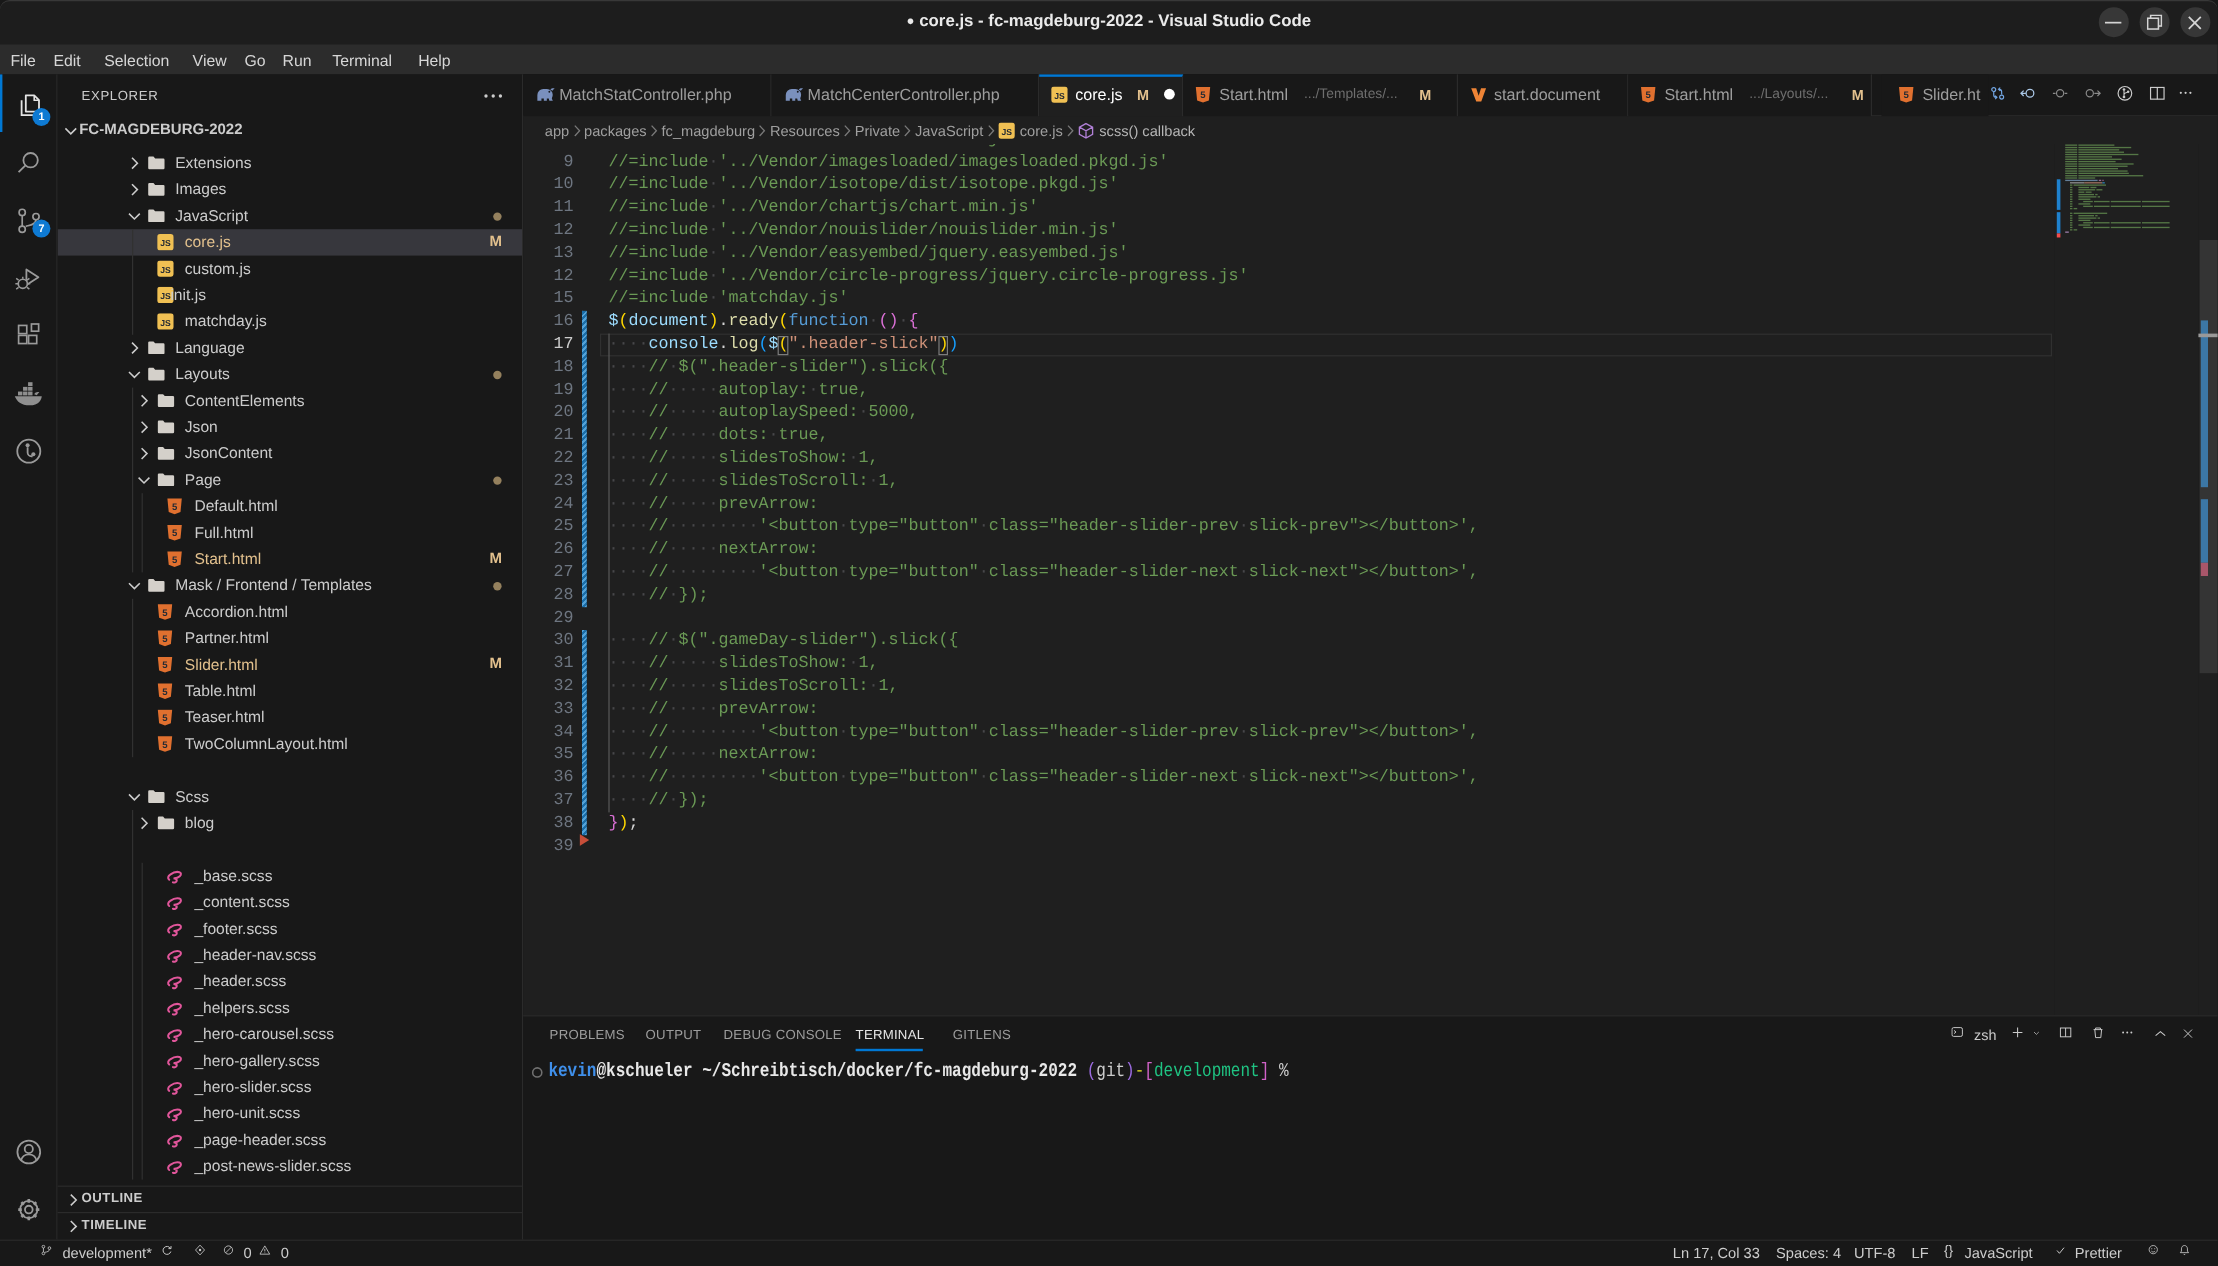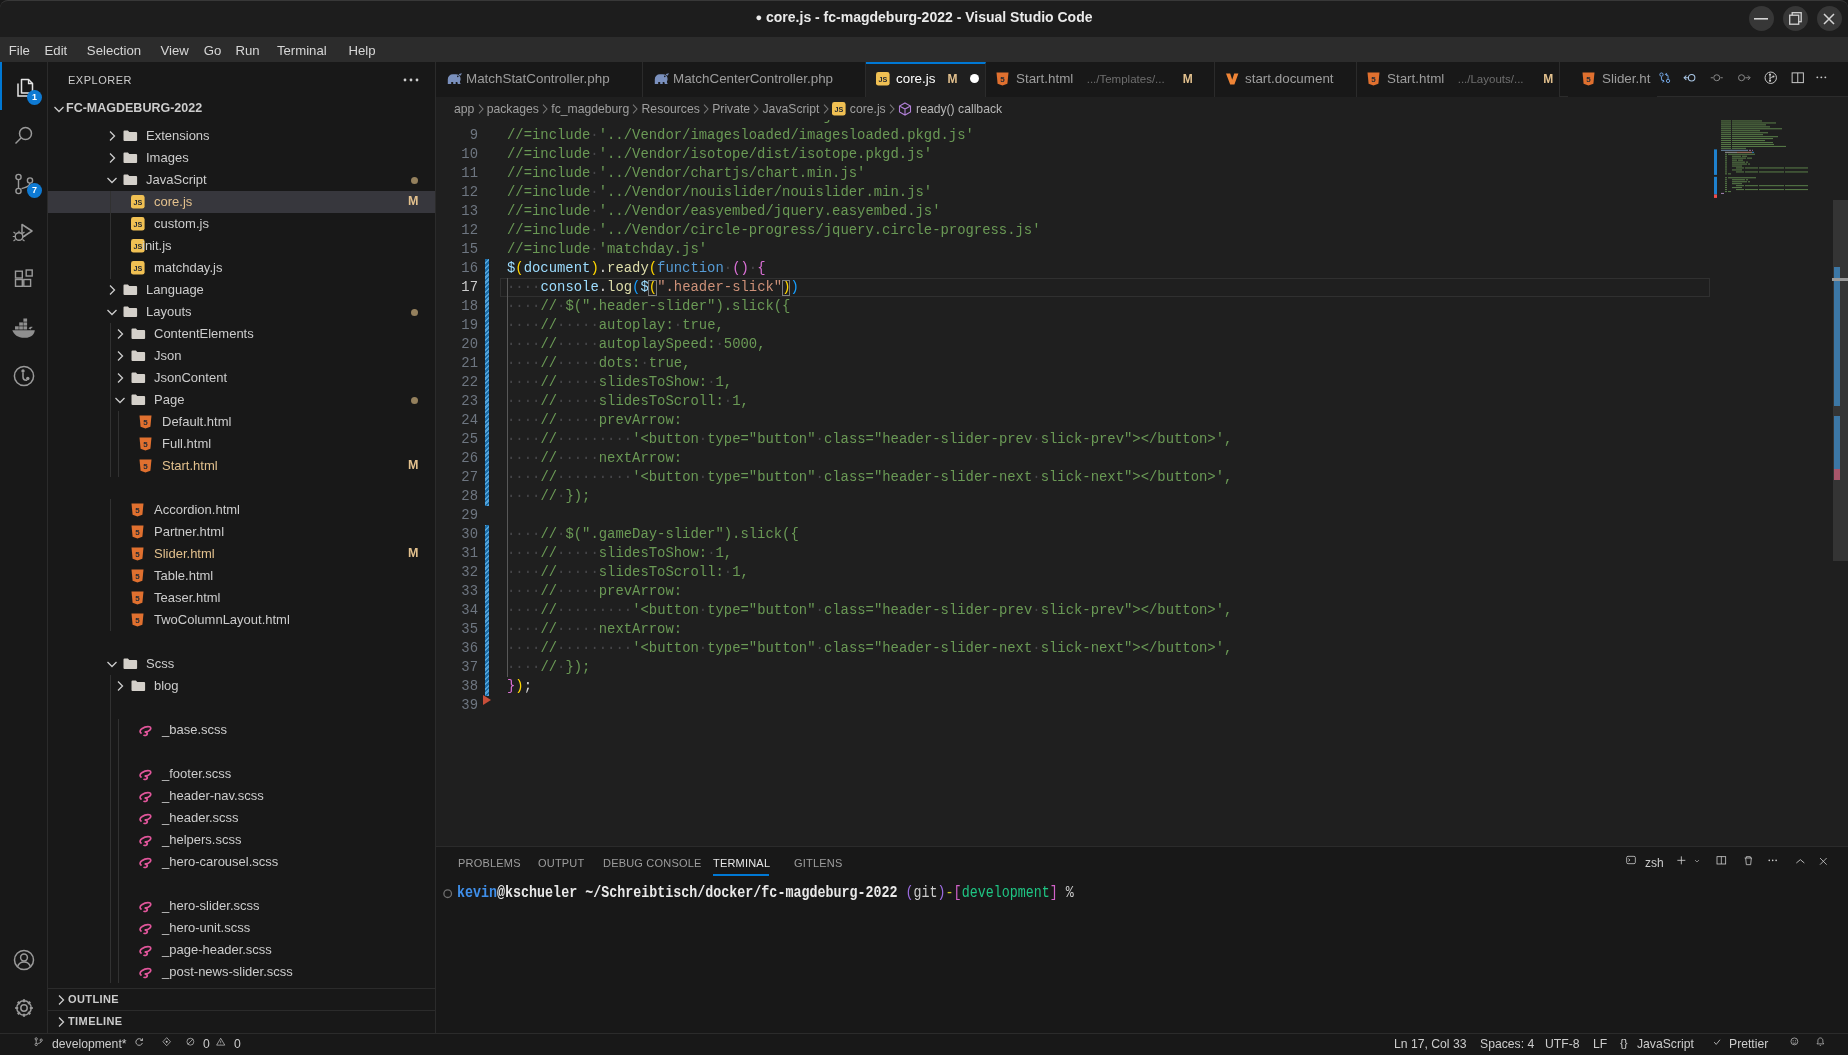--- a/index.html
+++ b/index.html
@@ -279,20 +279,30 @@
       <span class="tlabel" style="left:114px">Full.html</span>
     </div>
     <div class="treerow" style="top:393px">
       <span class="icon" style="left:91px;top:4px"><svg width="13" height="14" viewBox="0 0 13 14">
           <path d="M0.5 0.5 h12 l-1.1 11.2 -4.9 1.8 -4.9 -1.8 z" fill="#e0702f"></path>
           <text x="6.5" y="10" font-family="Liberation Sans" font-size="8" font-weight="bold" fill="#262b33" text-anchor="middle">5</text>
         </svg></span>
       <span class="tlabel mod" style="left:114px">Start.html</span>
       <span class="tM">M</span>
     </div>
+    <div class="treerow" style="top:415px">
+      <span class="chev" style="left:56px"><svg width="16" height="16" viewBox="0 0 16 16">
+          <path d="M3.5 6 L8 10.5 L12.5 6" stroke="#cccccc" stroke-width="1.3" fill="none"></path>
+        </svg></span>
+      <span class="icon" style="left:75px;top:4px"><svg width="15" height="14" viewBox="0 0 15 14">
+          <path d="M0.5 2.5 a1 1 0 0 1 1-1 h3.4 l1.4 1.6 h6.8 a1 1 0 0 1 1 1 v7 a1 1 0 0 1 -1 1 h-11.6 a1 1 0 0 1 -1 -1 z" fill="#d4d0ca"></path>
+        </svg></span>
+      <span class="tlabel" style="left:98px">Mask / Frontend / Templates</span>
+      <span class="tdot"></span>
+    </div>
     <div class="treerow" style="top:437px">
       <span class="icon" style="left:83px;top:4px"><svg width="13" height="14" viewBox="0 0 13 14">
           <path d="M0.5 0.5 h12 l-1.1 11.2 -4.9 1.8 -4.9 -1.8 z" fill="#e0702f"></path>
           <text x="6.5" y="10" font-family="Liberation Sans" font-size="8" font-weight="bold" fill="#262b33" text-anchor="middle">5</text>
         </svg></span>
       <span class="tlabel" style="left:106px">Accordion.html</span>
     </div>
     <div class="treerow" style="top:459px">
       <span class="icon" style="left:83px;top:4px"><svg width="13" height="14" viewBox="0 0 13 14">
           <path d="M0.5 0.5 h12 l-1.1 11.2 -4.9 1.8 -4.9 -1.8 z" fill="#e0702f"></path>
@@ -346,20 +356,26 @@
           <path d="M0.5 2.5 a1 1 0 0 1 1-1 h3.4 l1.4 1.6 h6.8 a1 1 0 0 1 1 1 v7 a1 1 0 0 1 -1 1 h-11.6 a1 1 0 0 1 -1 -1 z" fill="#d4d0ca"></path>
         </svg></span>
       <span class="tlabel" style="left:106px">blog</span>
     </div>
     <div class="treerow" style="top:657px">
       <span class="icon" style="left:91px;top:4px"><svg width="14" height="14" viewBox="0 0 14 14">
           <path d="M2 10 c-1.5 -1 -1 -3 0.8 -4.2 c2 -1.4 5.5 -2.6 7.7 -2 c1.7 0.5 1.6 2.2 0.3 3.4 c-1.2 1.1 -3.4 1.9 -5.2 1.7 c0 0 2.8 0.4 2.7 2 c-0.1 1.3 -2 1.9 -3.2 1.4" stroke="#e1569b" stroke-width="1.7" fill="none" stroke-linecap="round"></path>
         </svg></span>
       <span class="tlabel" style="left:114px">_base.scss</span>
     </div>
+    <div class="treerow" style="top:679px">
+      <span class="icon" style="left:91px;top:4px"><svg width="14" height="14" viewBox="0 0 14 14">
+          <path d="M2 10 c-1.5 -1 -1 -3 0.8 -4.2 c2 -1.4 5.5 -2.6 7.7 -2 c1.7 0.5 1.6 2.2 0.3 3.4 c-1.2 1.1 -3.4 1.9 -5.2 1.7 c0 0 2.8 0.4 2.7 2 c-0.1 1.3 -2 1.9 -3.2 1.4" stroke="#e1569b" stroke-width="1.7" fill="none" stroke-linecap="round"></path>
+        </svg></span>
+      <span class="tlabel" style="left:114px">_content.scss</span>
+    </div>
     <div class="treerow" style="top:701px">
       <span class="icon" style="left:91px;top:4px"><svg width="14" height="14" viewBox="0 0 14 14">
           <path d="M2 10 c-1.5 -1 -1 -3 0.8 -4.2 c2 -1.4 5.5 -2.6 7.7 -2 c1.7 0.5 1.6 2.2 0.3 3.4 c-1.2 1.1 -3.4 1.9 -5.2 1.7 c0 0 2.8 0.4 2.7 2 c-0.1 1.3 -2 1.9 -3.2 1.4" stroke="#e1569b" stroke-width="1.7" fill="none" stroke-linecap="round"></path>
         </svg></span>
       <span class="tlabel" style="left:114px">_footer.scss</span>
     </div>
     <div class="treerow" style="top:723px">
       <span class="icon" style="left:91px;top:4px"><svg width="14" height="14" viewBox="0 0 14 14">
           <path d="M2 10 c-1.5 -1 -1 -3 0.8 -4.2 c2 -1.4 5.5 -2.6 7.7 -2 c1.7 0.5 1.6 2.2 0.3 3.4 c-1.2 1.1 -3.4 1.9 -5.2 1.7 c0 0 2.8 0.4 2.7 2 c-0.1 1.3 -2 1.9 -3.2 1.4" stroke="#e1569b" stroke-width="1.7" fill="none" stroke-linecap="round"></path>
         </svg></span>
@@ -375,20 +391,26 @@
       <span class="icon" style="left:91px;top:4px"><svg width="14" height="14" viewBox="0 0 14 14">
           <path d="M2 10 c-1.5 -1 -1 -3 0.8 -4.2 c2 -1.4 5.5 -2.6 7.7 -2 c1.7 0.5 1.6 2.2 0.3 3.4 c-1.2 1.1 -3.4 1.9 -5.2 1.7 c0 0 2.8 0.4 2.7 2 c-0.1 1.3 -2 1.9 -3.2 1.4" stroke="#e1569b" stroke-width="1.7" fill="none" stroke-linecap="round"></path>
         </svg></span>
       <span class="tlabel" style="left:114px">_helpers.scss</span>
     </div>
     <div class="treerow" style="top:789px">
       <span class="icon" style="left:91px;top:4px"><svg width="14" height="14" viewBox="0 0 14 14">
           <path d="M2 10 c-1.5 -1 -1 -3 0.8 -4.2 c2 -1.4 5.5 -2.6 7.7 -2 c1.7 0.5 1.6 2.2 0.3 3.4 c-1.2 1.1 -3.4 1.9 -5.2 1.7 c0 0 2.8 0.4 2.7 2 c-0.1 1.3 -2 1.9 -3.2 1.4" stroke="#e1569b" stroke-width="1.7" fill="none" stroke-linecap="round"></path>
         </svg></span>
       <span class="tlabel" style="left:114px">_hero-carousel.scss</span>
+    </div>
+    <div class="treerow" style="top:811px">
+      <span class="icon" style="left:91px;top:4px"><svg width="14" height="14" viewBox="0 0 14 14">
+          <path d="M2 10 c-1.5 -1 -1 -3 0.8 -4.2 c2 -1.4 5.5 -2.6 7.7 -2 c1.7 0.5 1.6 2.2 0.3 3.4 c-1.2 1.1 -3.4 1.9 -5.2 1.7 c0 0 2.8 0.4 2.7 2 c-0.1 1.3 -2 1.9 -3.2 1.4" stroke="#e1569b" stroke-width="1.7" fill="none" stroke-linecap="round"></path>
+        </svg></span>
+      <span class="tlabel" style="left:114px">_hero-gallery.scss</span>
     </div>
     <div class="treerow" style="top:833px">
       <span class="icon" style="left:91px;top:4px"><svg width="14" height="14" viewBox="0 0 14 14">
           <path d="M2 10 c-1.5 -1 -1 -3 0.8 -4.2 c2 -1.4 5.5 -2.6 7.7 -2 c1.7 0.5 1.6 2.2 0.3 3.4 c-1.2 1.1 -3.4 1.9 -5.2 1.7 c0 0 2.8 0.4 2.7 2 c-0.1 1.3 -2 1.9 -3.2 1.4" stroke="#e1569b" stroke-width="1.7" fill="none" stroke-linecap="round"></path>
         </svg></span>
       <span class="tlabel" style="left:114px">_hero-slider.scss</span>
     </div>
     <div class="treerow" style="top:855px">
       <span class="icon" style="left:91px;top:4px"><svg width="14" height="14" viewBox="0 0 14 14">
           <path d="M2 10 c-1.5 -1 -1 -3 0.8 -4.2 c2 -1.4 5.5 -2.6 7.7 -2 c1.7 0.5 1.6 2.2 0.3 3.4 c-1.2 1.1 -3.4 1.9 -5.2 1.7 c0 0 2.8 0.4 2.7 2 c-0.1 1.3 -2 1.9 -3.2 1.4" stroke="#e1569b" stroke-width="1.7" fill="none" stroke-linecap="round"></path>
@@ -555,21 +577,21 @@
         <text x="6.9" y="10.4" font-family="Liberation Sans" font-size="7.2" font-weight="bold" fill="#262b33" text-anchor="middle">JS</text>
       </svg>
     </span>
     <span>core.js</span>
     <svg width="6" height="10" viewBox="0 0 6 10" style="margin:0 3.2px">
       <path d="M1 0.7 L5 5 L1 9.3" stroke="#787878" stroke-width="1.1" fill="none"></path>
     </svg>
     <svg width="14" height="14" viewBox="0 0 14 14" style="margin-right:4px">
       <path d="M7 1 L12.5 4 V10 L7 13 L1.5 10 V4 Z M1.5 4 L7 7 L12.5 4 M7 7 V13" stroke="#b180d7" stroke-width="1.1" fill="none"></path>
     </svg>
-    <span style="color:#b5b5b5">ready() callback</span>
+    <span style="color:#b5b5b5">scss() callback</span>
   </div>
 <div class="abs codearea">
     <div style="position:absolute;left:64px;top:158px;width:1210px;height:19px;border:1px solid #303030"></div>
     <div style="position:absolute;left:70.5px;top:158px;width:1px;height:399px;background:#585858"></div>
     <div class="gutbar" style="top:139px;height:247px"></div>
     <div class="gutbar" style="top:405px;height:171px"></div>
     <svg style="position:absolute;left:47px;top:575px" width="8" height="10" viewBox="0 0 8 10">
       <path d="M0 0 L8 5 L0 10 Z" fill="#c74e39"></path>
     </svg>
     <div class="ln" style="top:-13px">8</div>

